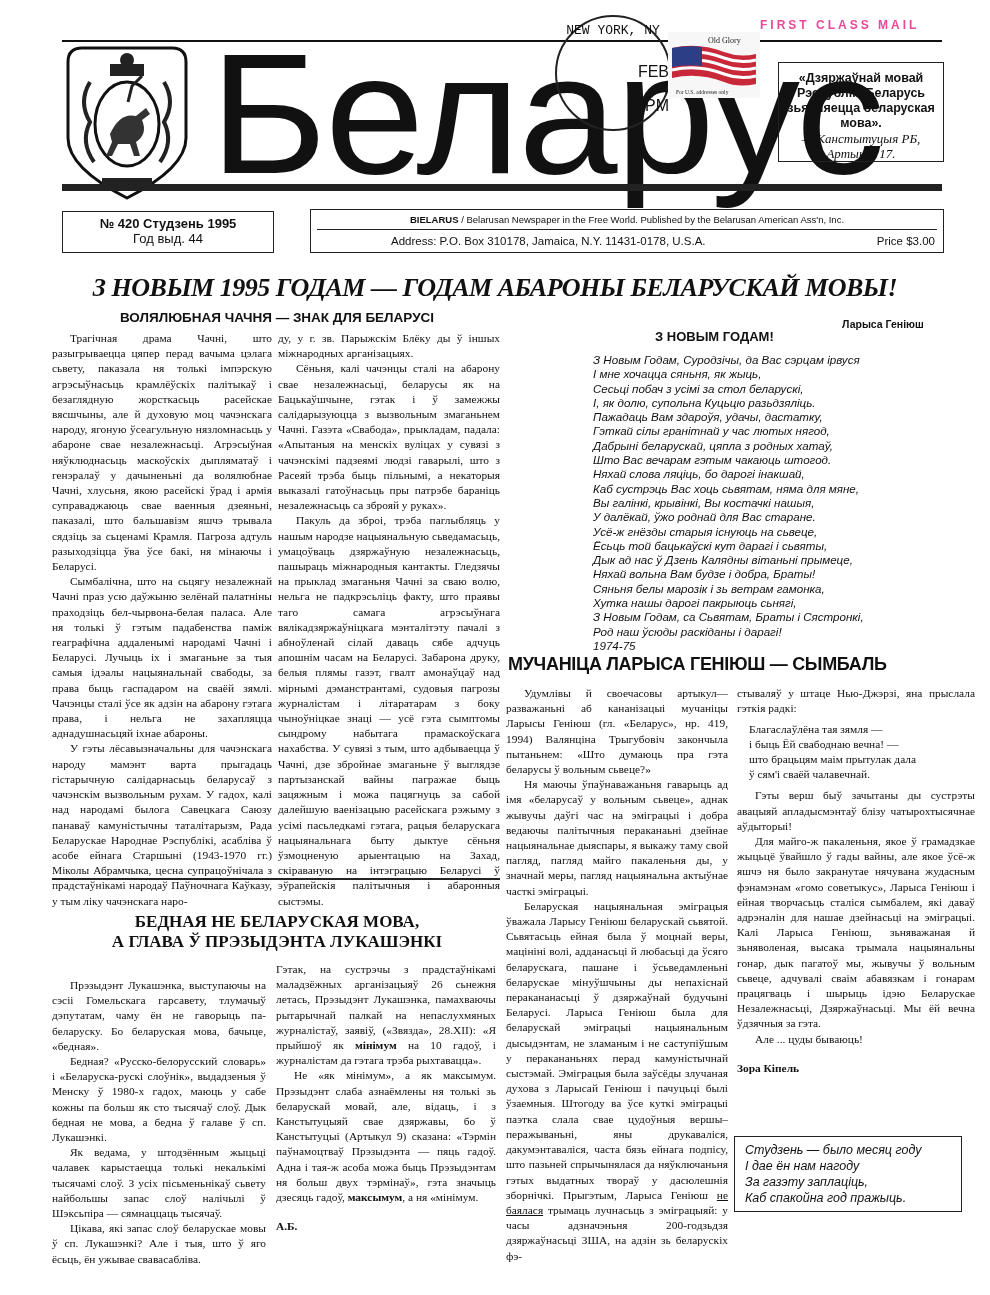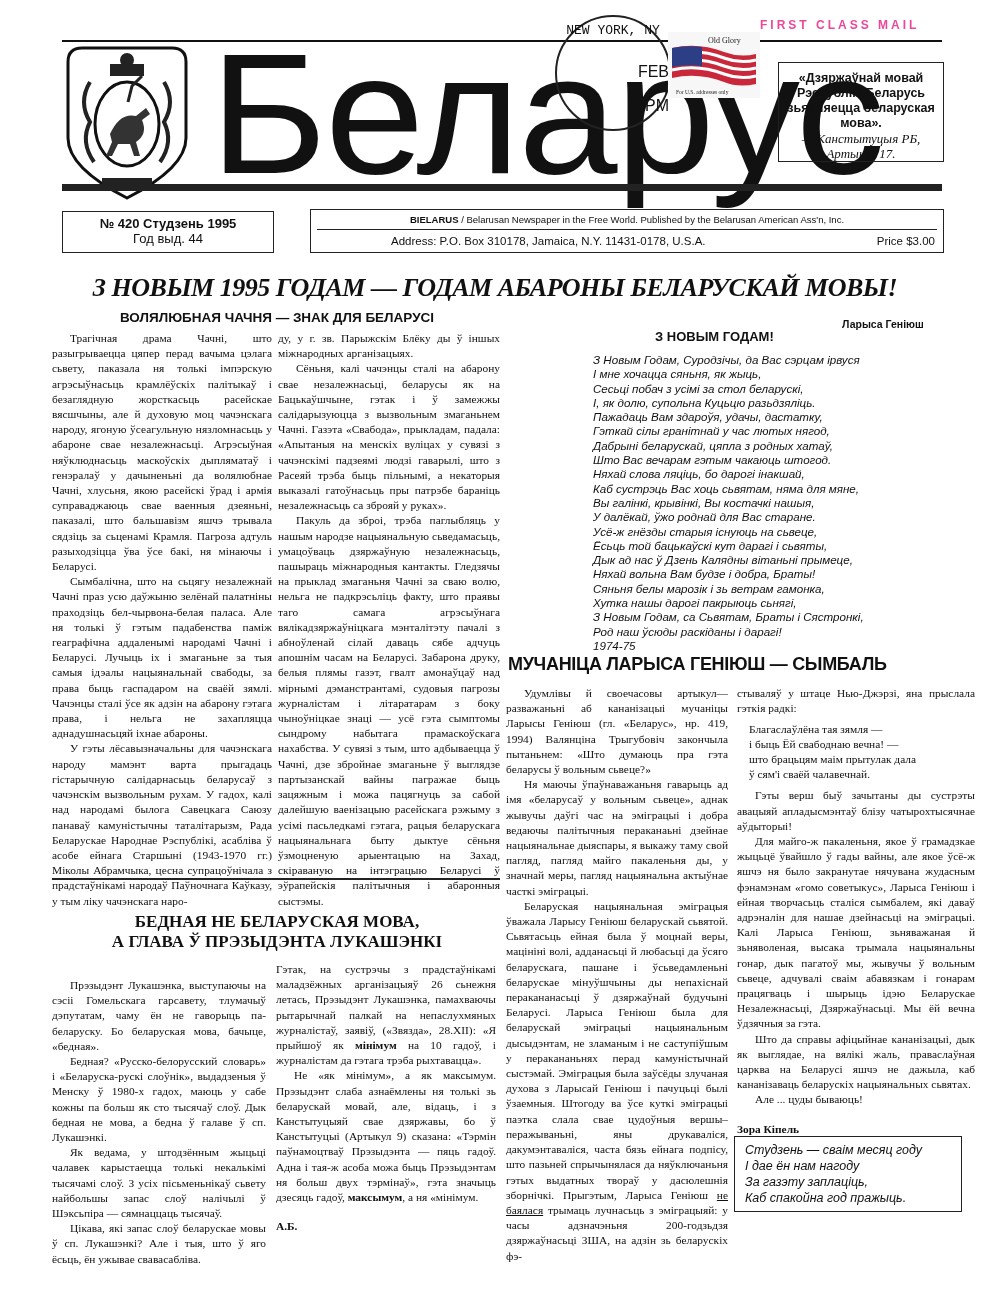--- a/index.html
+++ b/index.html
@@ -164,27 +164,26 @@
 <div class="abs col a2-c2">
   <p style="text-indent:0">стываляў у штаце Нью-Джэрзі, яна прыслала гэткія радкі:</p>
   <div class="verse">
     <div>Благаслаўлёна тая зямля —</div>
     <div>і быць Ёй свабоднаю вечна! —</div>
     <div>што брацьцям маім прытулак дала</div>
     <div>ў сям'і сваёй чалавечнай.</div>
   </div>
   <p>Гэты верш быў зачытаны ды сустрэты авацыяй апладысмэнтаў блізу чатырохтысячнае аўдыторыі!</p>
   <p>Для майго-ж пакаленьня, якое ў грамадзкае жыцьцё ўвайшло ў гады вайны, але якое ўсё-ж яшчэ ня было закранутае нячувана жудасным фэнамэнам «гомо советыкус», Ларыса Геніюш і ейная творчасьць сталіся сымбалем, які даваў адрэналін для нашае дзейнасьці на эміграцыі. Калі Ларыса Геніюш, зьняважаная й зьняволеная, высака трымала нацыянальны гонар, дык пагатоў мы, жывучы ў вольным сьвеце, адчувалі сваім абавязкам і гонарам працягваць і шырыць ідэю Беларускае Незалежнасьці, Дзяржаўнасьці. Мы ёй вечна ўдзячныя за гэта.</p>
-  <p>Што да справы афіцыйнае кананізацыі, дык як выглядае, на вялікі жаль, праваслаўная царква на Беларусі яшчэ не дажыла, каб кананізаваць беларускіх нацыянальных сьвятах.</p>
   <p>Але ... цуды бываюць!</p>
   <div class="sign">Зора Кіпель</div>
 </div>
 
 <div class="abs wintbox">
-  <div>Студзень — сваім месяц году</div>
+  <div>Студзень — было месяц году</div>
   <div>І дае ён нам нагоду</div>
   <div>За газэту заплаціць,</div>
   <div>Каб спакойна год пражыць.</div>
 </div>
 
 <div class="abs a3-head">
   <div>БЕДНАЯ НЕ БЕЛАРУСКАЯ МОВА,</div>
   <div>А ГЛАВА Ў ПРЭЗЫДЭНТА ЛУКАШЭНКІ</div>
 </div>
 <div class="abs col a3-c1">

